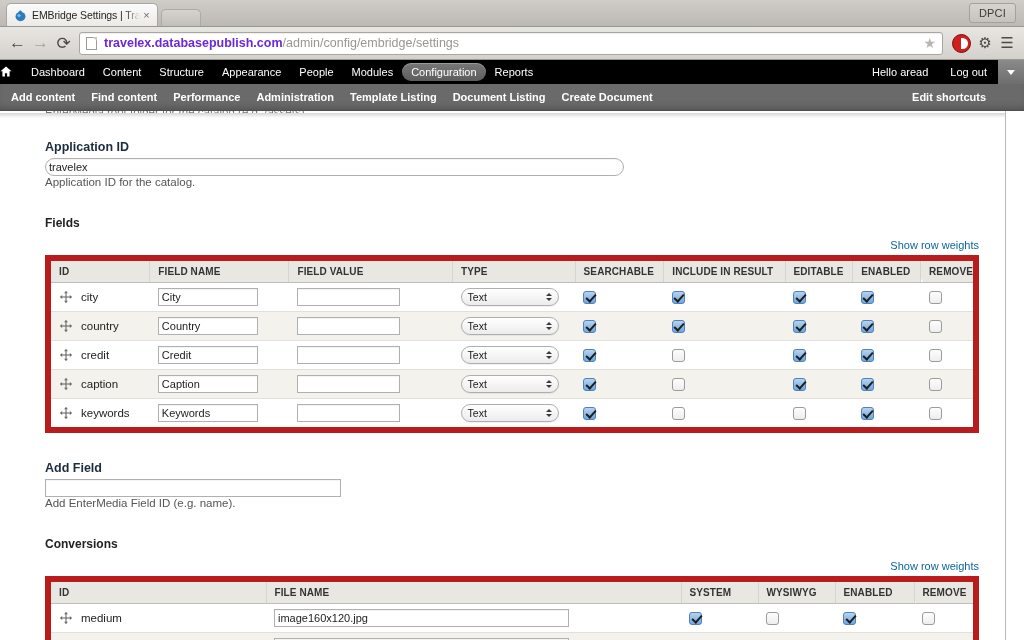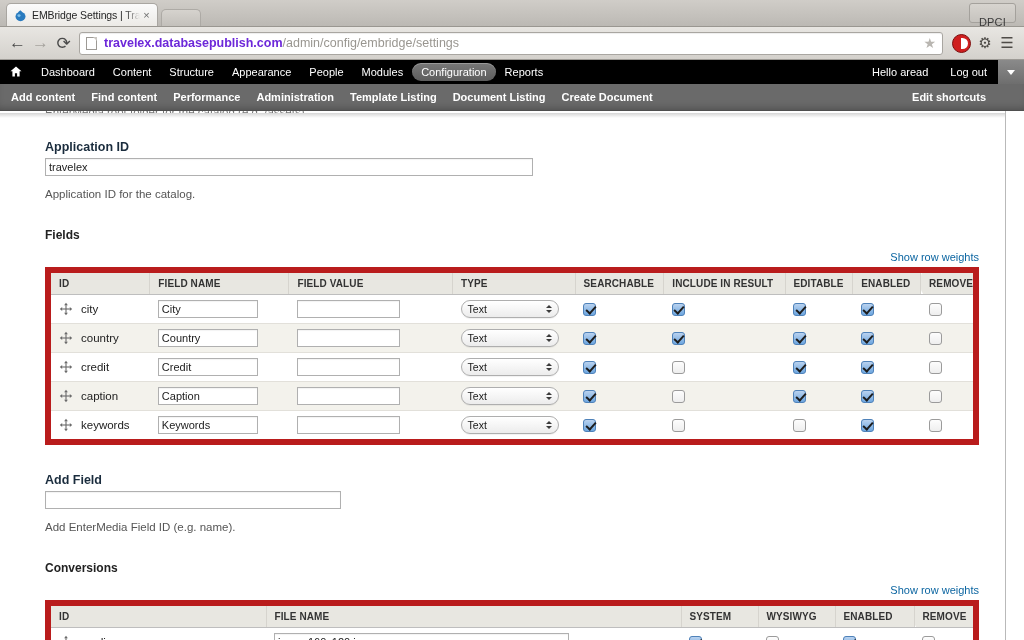--- a/index.html
+++ b/index.html
@@ -70,21 +70,21 @@
     margin-left: 3px;
     background: linear-gradient(#d6d3ce, #c3c0bb);
     border: 1px solid #adaaa5;
     border-bottom: none;
     border-radius: 5px 5px 0 0;
   }
   .dpci-btn {
     position: absolute;
     right: 8px; top: 3px;
     height: 20px;
-    padding: 9px 9px;
+    padding: 0 9px;
     background: linear-gradient(#d7d4cf, #c6c3be);
     border: 1px solid #a4a19c;
     border-radius: 3px;
     font-size: 11px;
     color: #3a3a3a;
     line-height: 18px;
     letter-spacing: .2px;
   }
 
   .navbar {
@@ -148,21 +148,20 @@
     margin-left: 6px;
   }
   .gear-icon, .menu-icon { font-size: 15px; color: #4e4b47; width: 22px; text-align:center; }
 
   
   .d-toolbar {
     height: 24px;
     background: #000;
     display: flex;
     align-items: center;
-    padding-left: 10px;
     color: #fff;
     font-size: 11px;
     position: relative;
   }
   .d-toolbar .home-icon { font-size: 11px; margin-right: 10px; color:#fff; }
   .d-menu { display: flex; align-items: center; gap: 0px; }
   .d-menu-item {
     padding: 3px 9px;
     color: #fff;
     font-size: 11px;
@@ -266,21 +265,21 @@
     background: #fff;
     font-size: 11px;
     color: #222;
     padding: 0 3px;
     font-family: "Liberation Sans", sans-serif;
     box-shadow: inset 0 1px 1px rgba(0,0,0,.05);
   }
   .desc {
     font-size: 11.5px;
     color: #555;
-    margin-top: 12px;
+    margin-top: 0;
   }
 
   .rowweights {
     text-align: right;
     font-size: 11px;
     margin-bottom: 4px;
   }
   .rowweights a { color: #0b65a1; text-decoration: none; cursor: pointer; }
 
   table.dtable {
@@ -457,21 +456,21 @@
     <div class="content-frame">
       <div class="inner">
 
         <div class="cut-text">EnterMedia root folder for the catalog (e.g. /assets)</div>
         <div class="shadow-strip"></div>
 
         <div style="height:22px"></div>
 
         
         <div class="lbl">Application ID</div>
-        <input class="txtinput" style="width: 488px;" type="text" value="travelex">
+        <input class="txtinput" style="width: 579px; border-radius: 9px;" type="text" value="travelex">
         <div class="desc">Application ID for the catalog.</div>
 
         <div class="spacer-lg"></div>
 
         
         <div class="lbl-section">Fields</div>
         <div style="height:9px"></div>
         <div class="rowweights">
           <a>Show row weights</a>
         </div>

